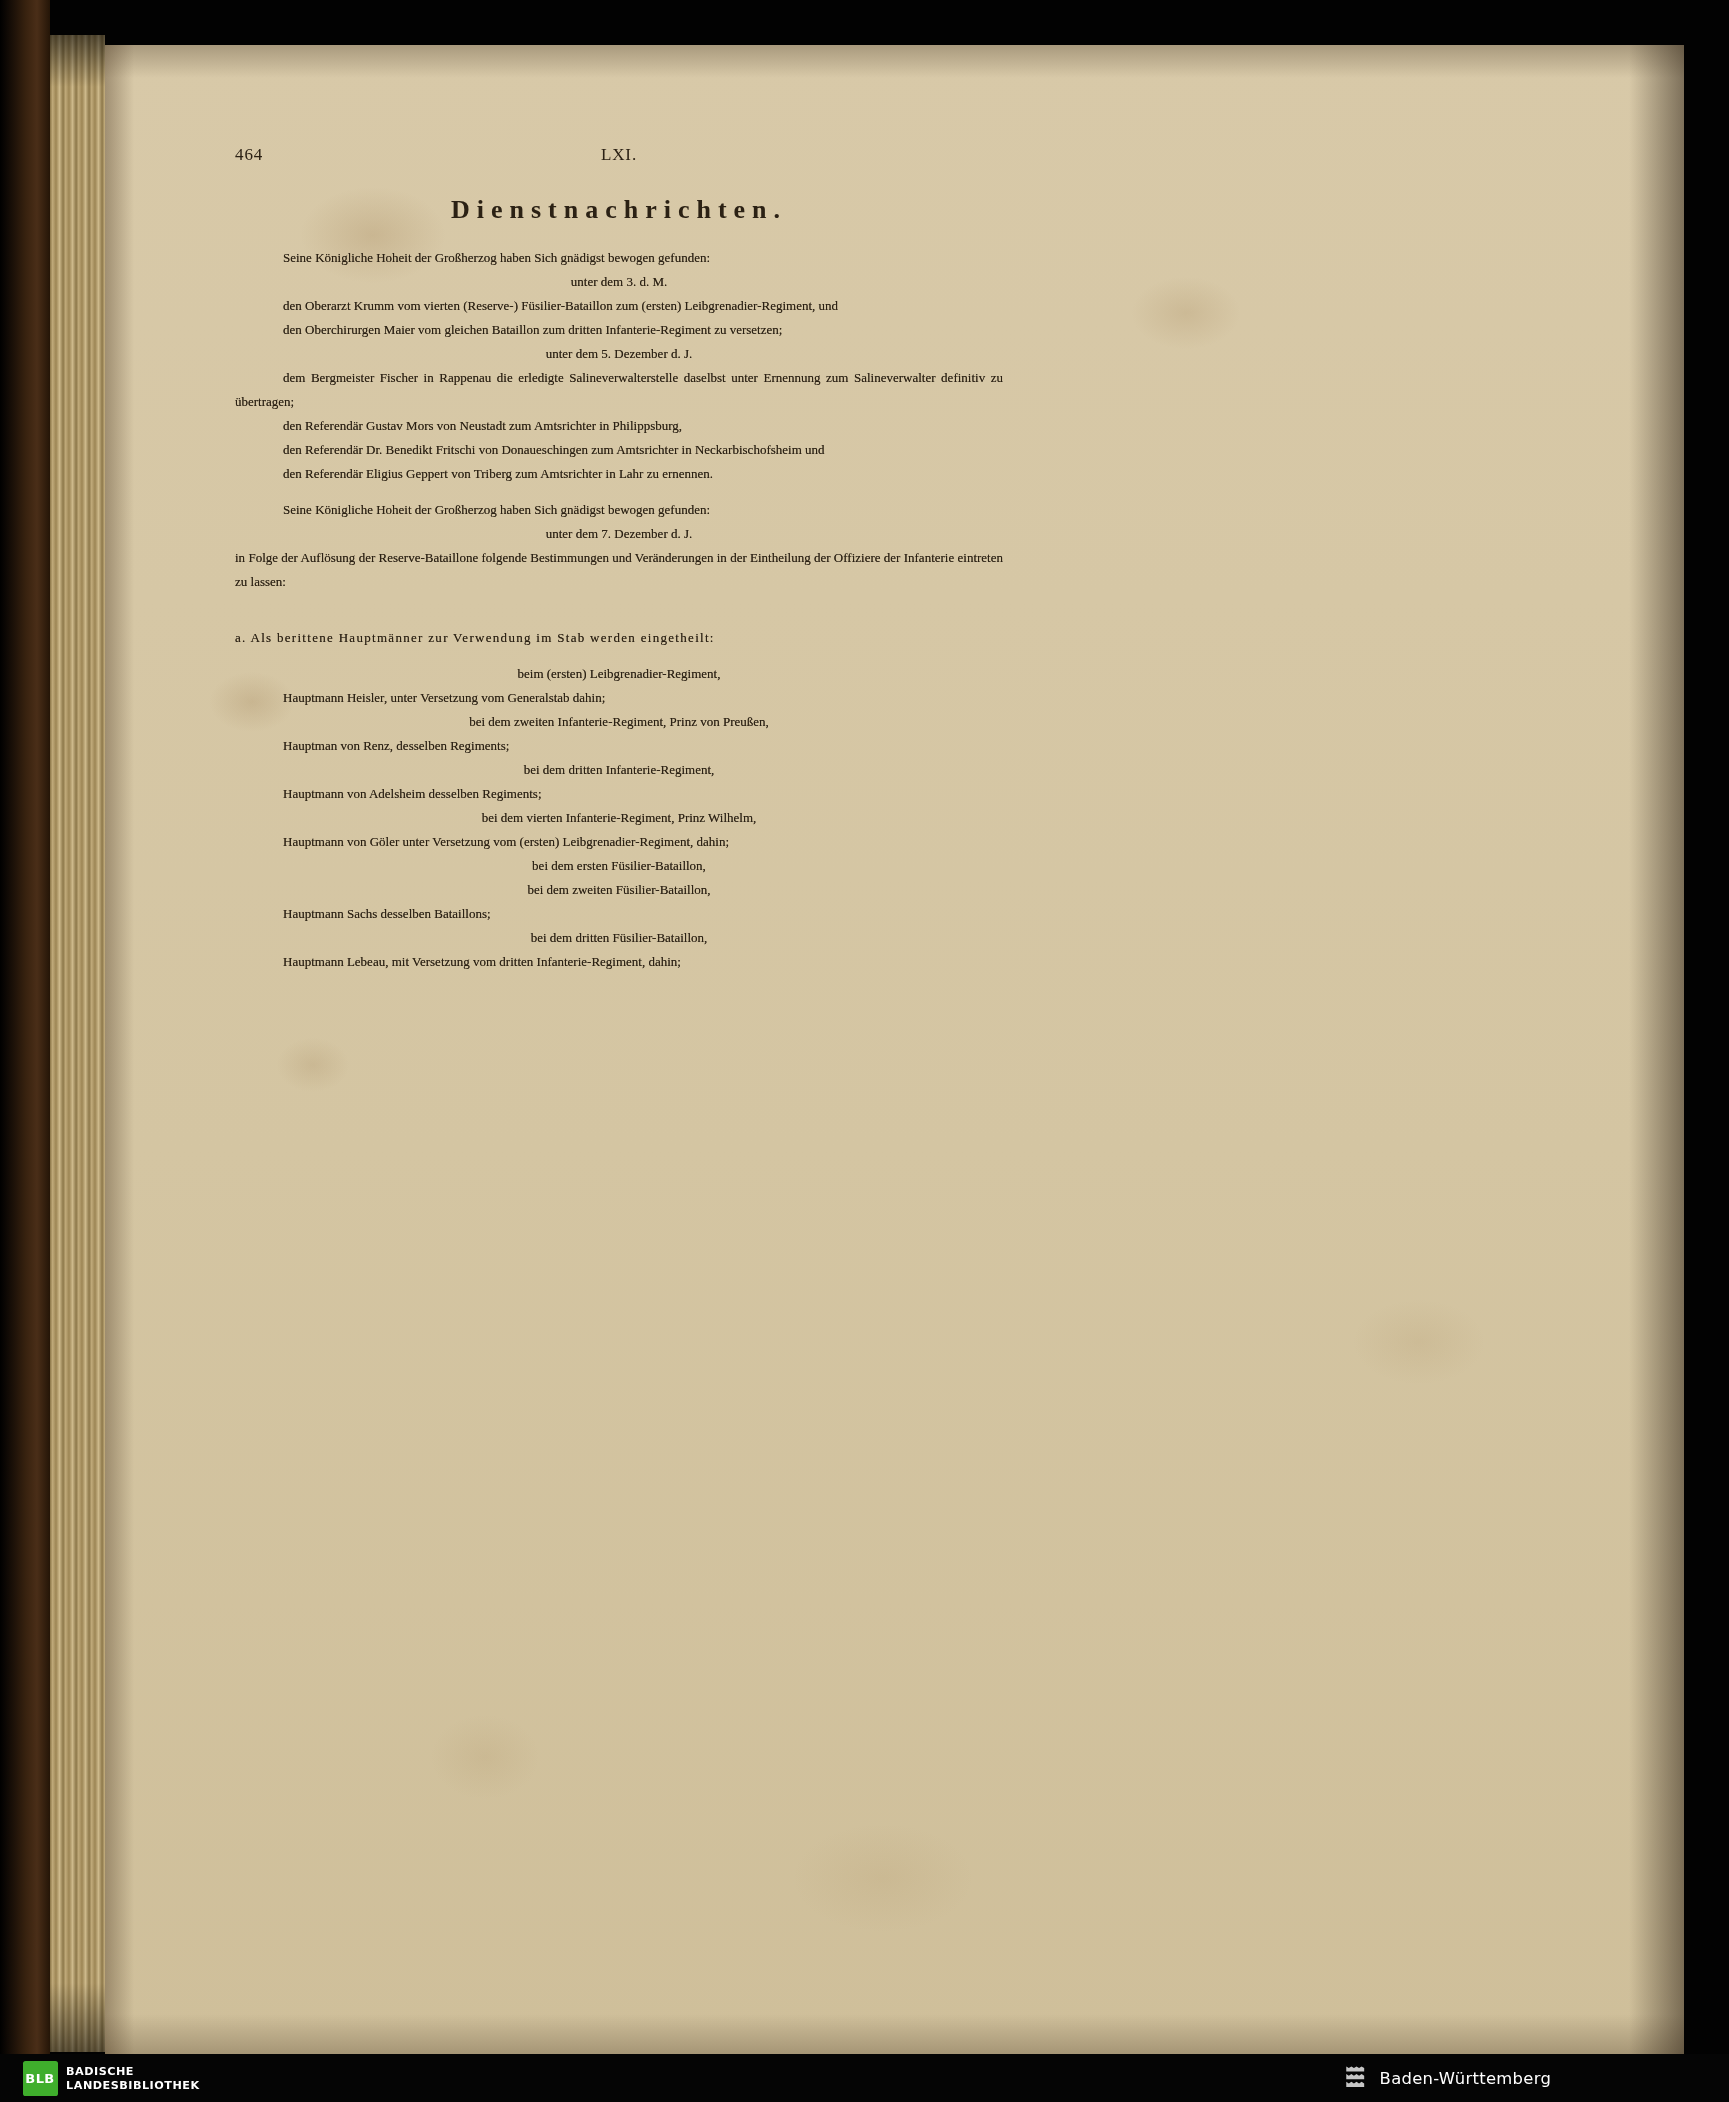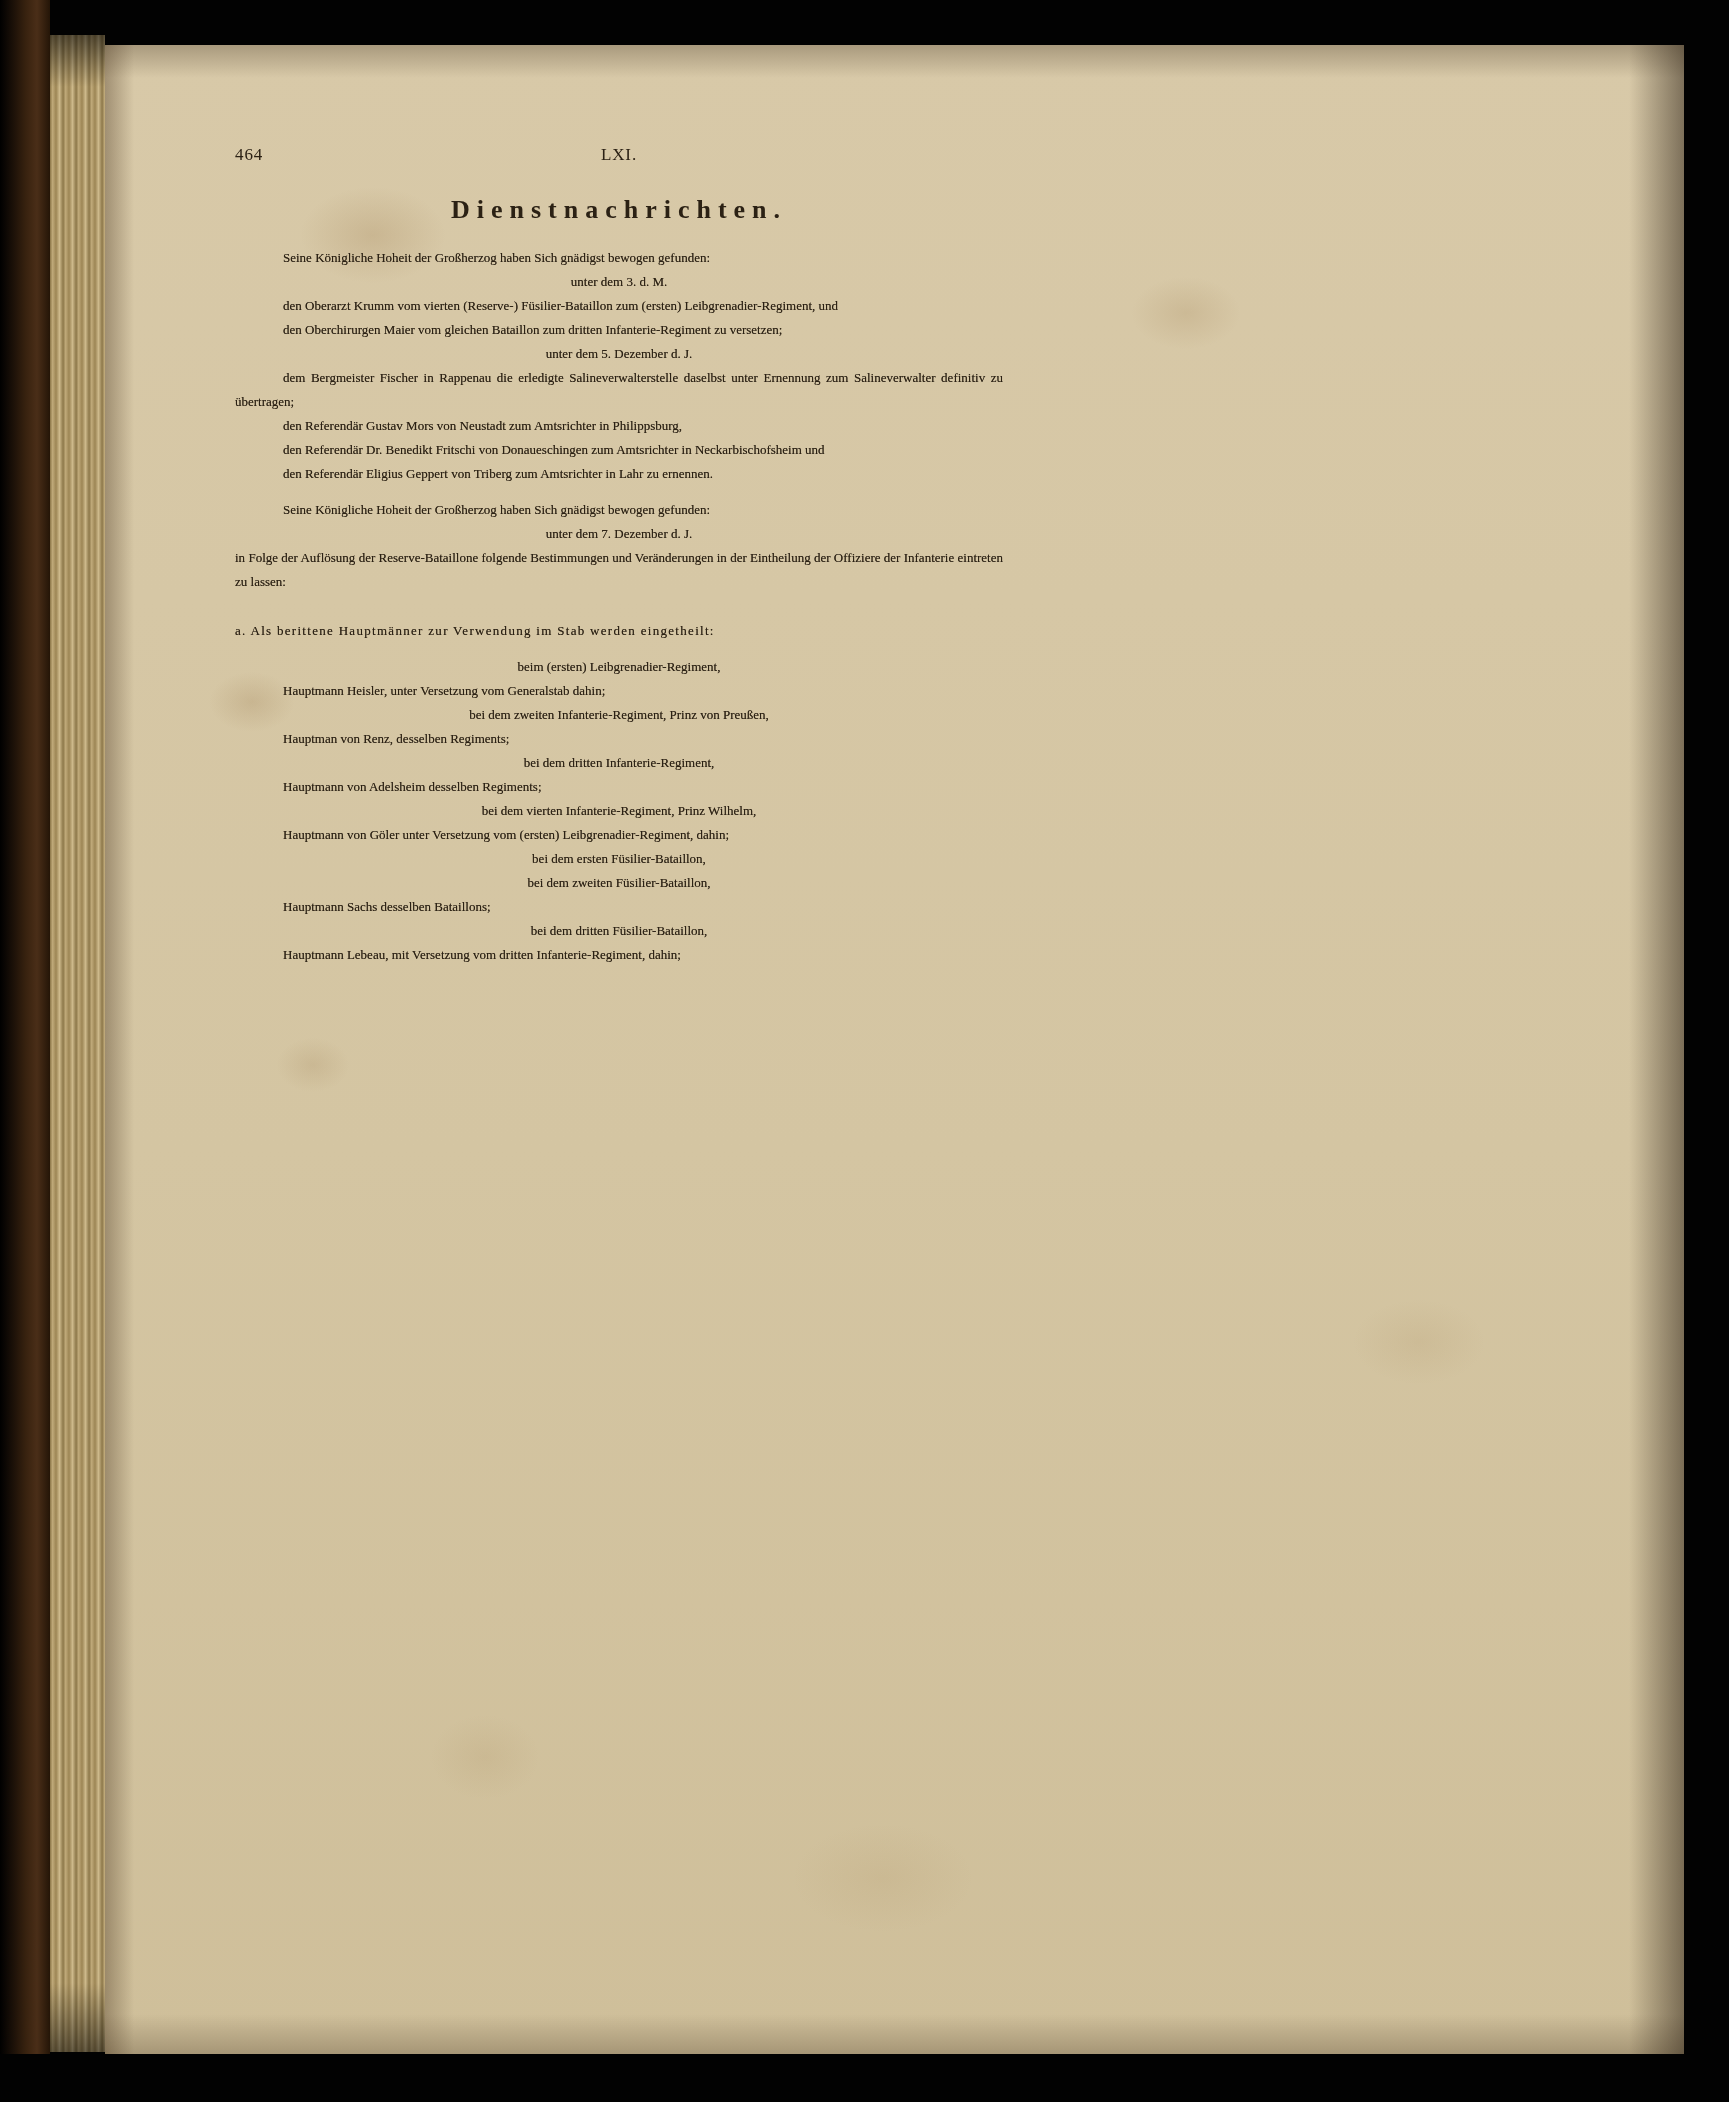--- a/index.html
+++ b/index.html
@@ -59,21 +59,21 @@
     letter-spacing:7px;font-weight:bold;margin-bottom:21px;
   }
   .para{
     font-size:13px;line-height:24px;text-align:justify;
     text-shadow:0 0 0.3px rgba(43,33,20,.6);
   }
   .para.center{text-align:center;}
   .para.indent{text-indent:48px;}
   .para.spaced{letter-spacing:1.3px;}
   .para.gap-medium{margin-top:12px;}
-  .para.gap-large{margin-top:25px;}
+  .para.gap-large{margin-top:32px;}
 
   
   .footer{
     position:absolute;left:0;right:0;bottom:0;height:48px;background:#050505;
     font-family:"DejaVu Sans","Liberation Sans",sans-serif;
   }
   .blb-group{position:absolute;left:22.5px;top:7px;display:flex;align-items:center;gap:8.6px;}
   .blb-badge{
     width:35px;height:35px;border-radius:2.6px;background:#3fae2c;color:#fff;
     display:flex;align-items:center;justify-content:center;
@@ -122,15 +122,36 @@
           <div class="para indent">Hauptmann von Göler unter Versetzung vom (ersten) Leibgrenadier-Regiment, dahin;</div>
           <div class="para center">bei dem ersten Füsilier-Bataillon,</div>
           <div class="para center">bei dem zweiten Füsilier-Bataillon,</div>
           <div class="para indent">Hauptmann Sachs desselben Bataillons;</div>
           <div class="para center">bei dem dritten Füsilier-Bataillon,</div>
           <div class="para indent">Hauptmann Lebeau, mit Versetzung vom dritten Infanterie-Regiment, dahin;</div>
         </div>
     </div>
   </div>
 
+  <div class="footer">
+    <div class="blb-group">
+      <div class="blb-badge">BLB</div>
+      <div class="blb-text">
+        <div>BADISCHE</div>
+        <div>LANDESBIBLIOTHEK</div>
+      </div>
+    </div>
+    <div class="bw-group">
+      <span>
+        <svg width="29" height="29" viewBox="0 0 34 34" aria-hidden="true">
+          <g fill="#c6c6c6">
+            <path d="M5 4l3 2 3-2 3 2 3-2 3 2 3-2 3 2v4H5z"></path>
+            <path d="M5 13l3 2 3-2 3 2 3-2 3 2 3-2 3 2v4H5z"></path>
+            <path d="M5 22l3 2 3-2 3 2 3-2 3 2 3-2 3 2v4H5z"></path>
+          </g>
+        </svg>
+      </span>
+      <span class="bw-text">Baden-Württemberg</span>
+    </div>
+  </div>
 
 </div>
 
 
 </body></html>

